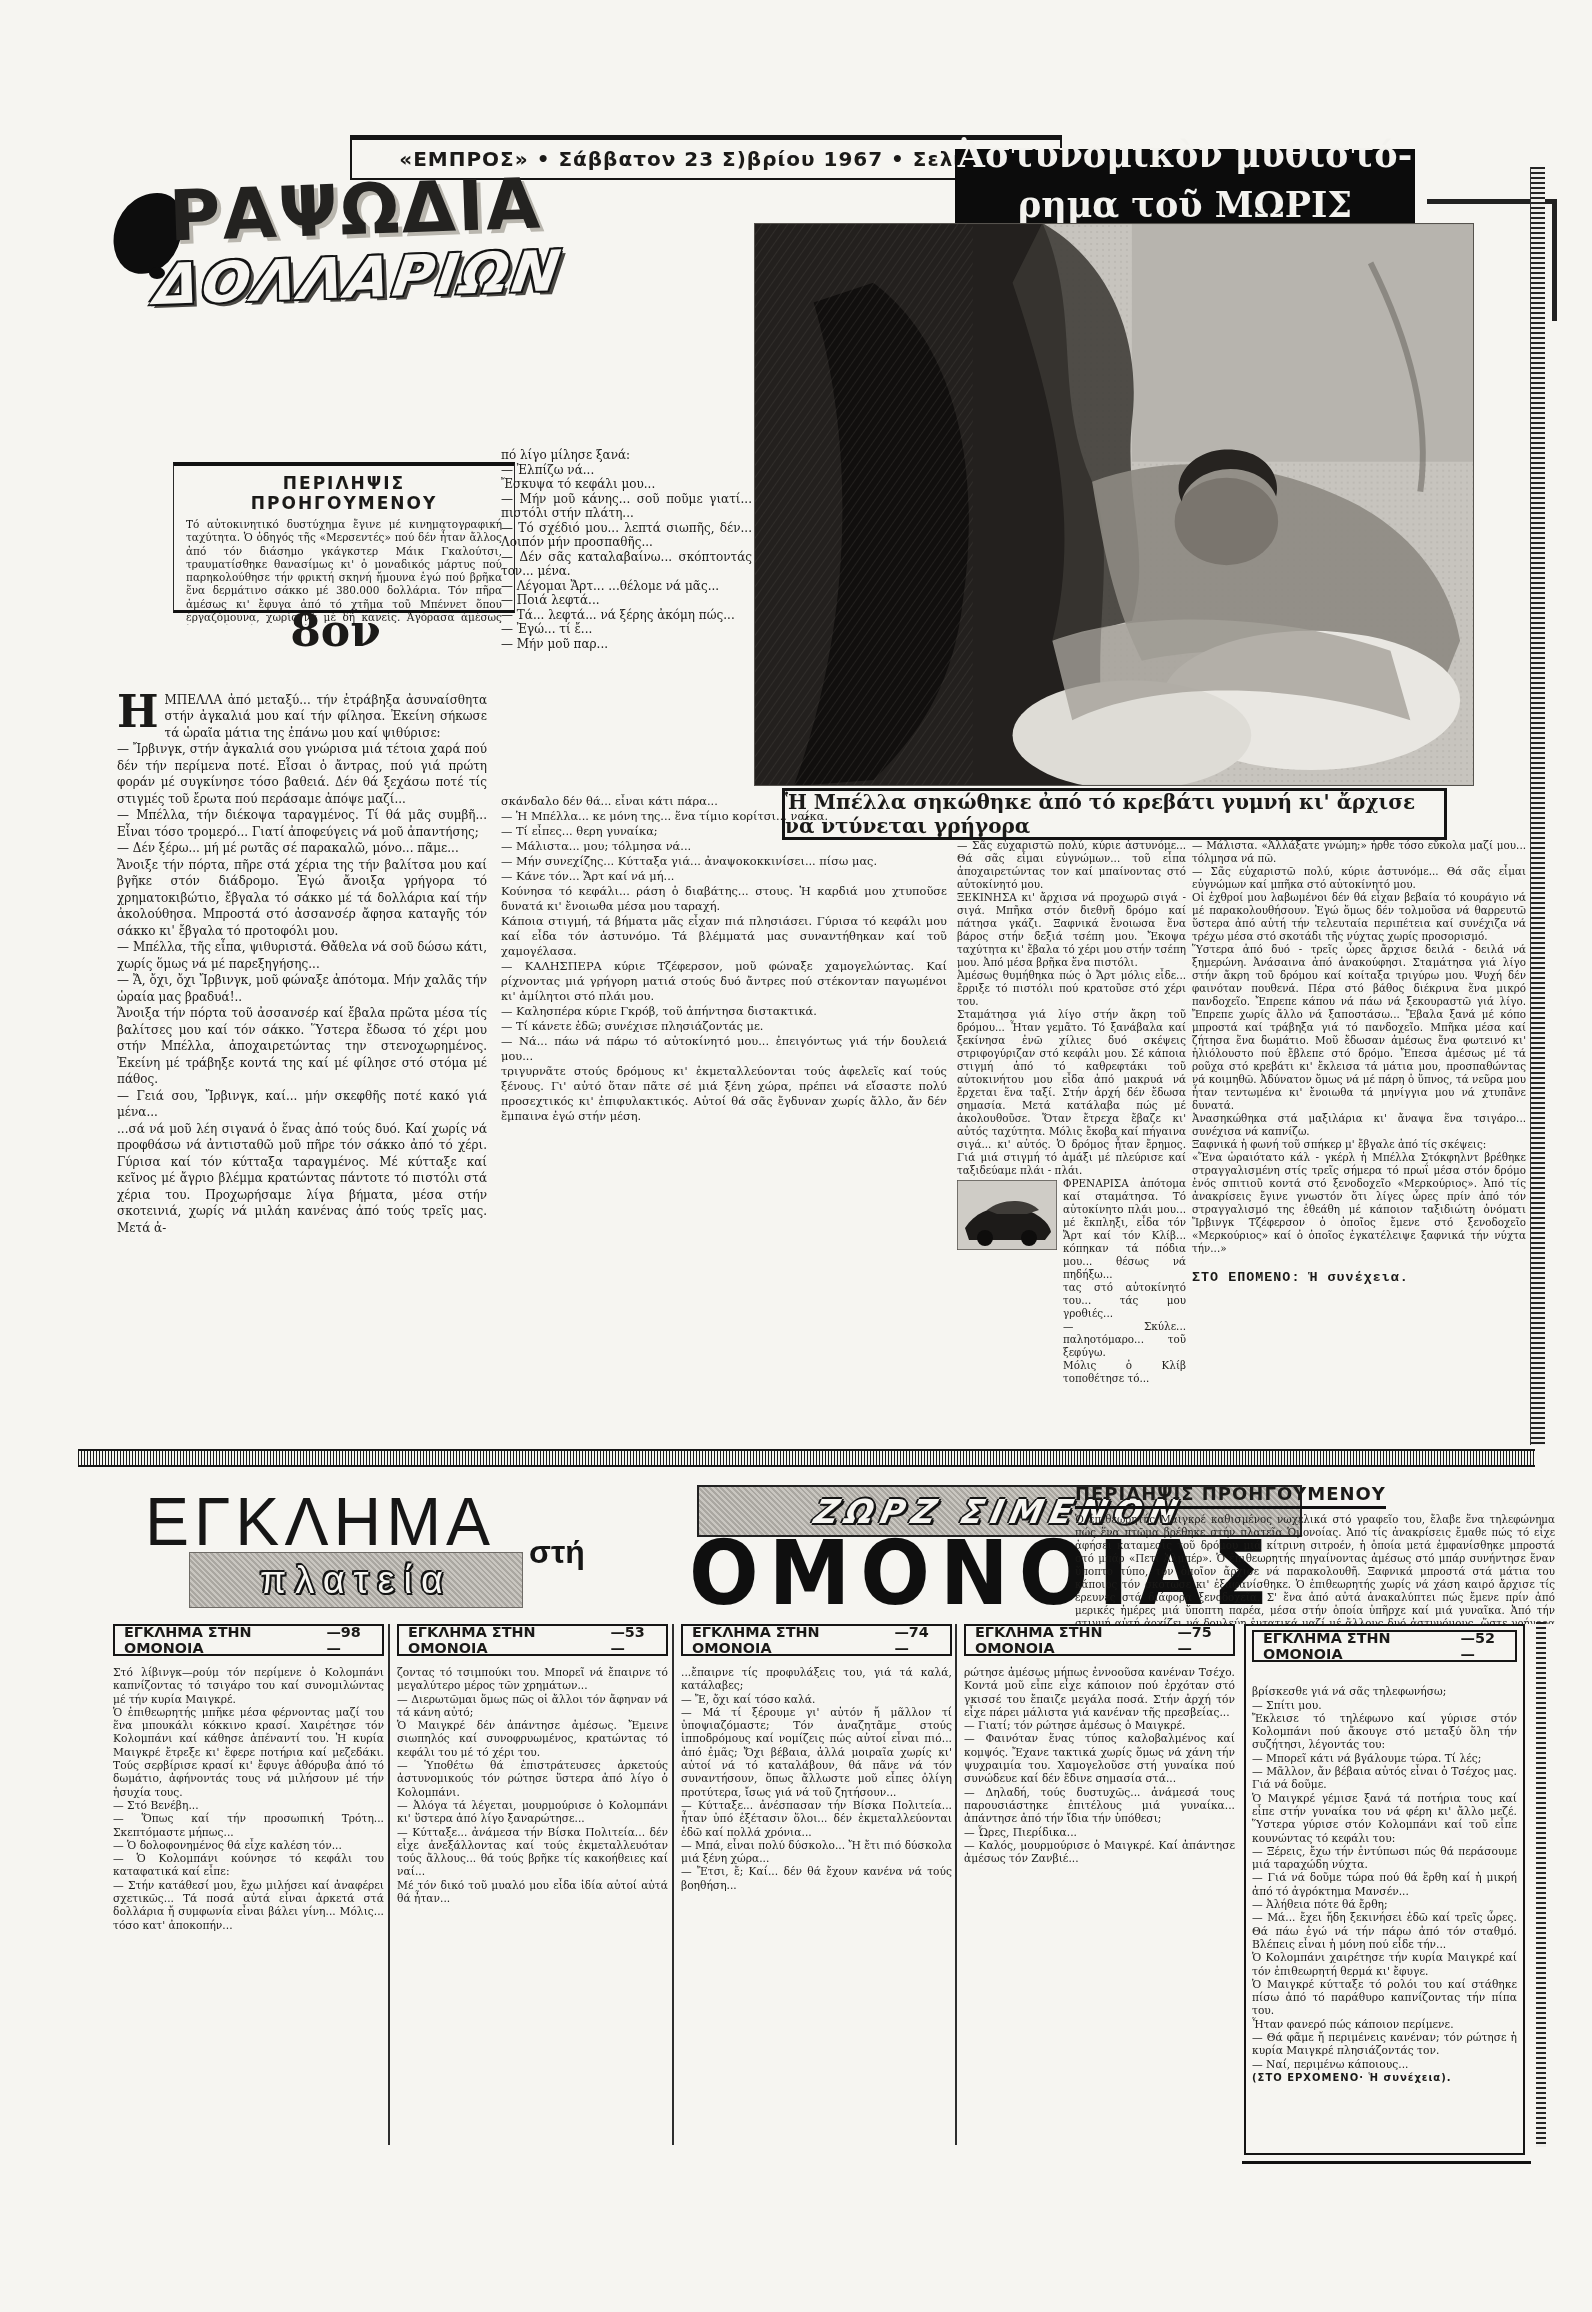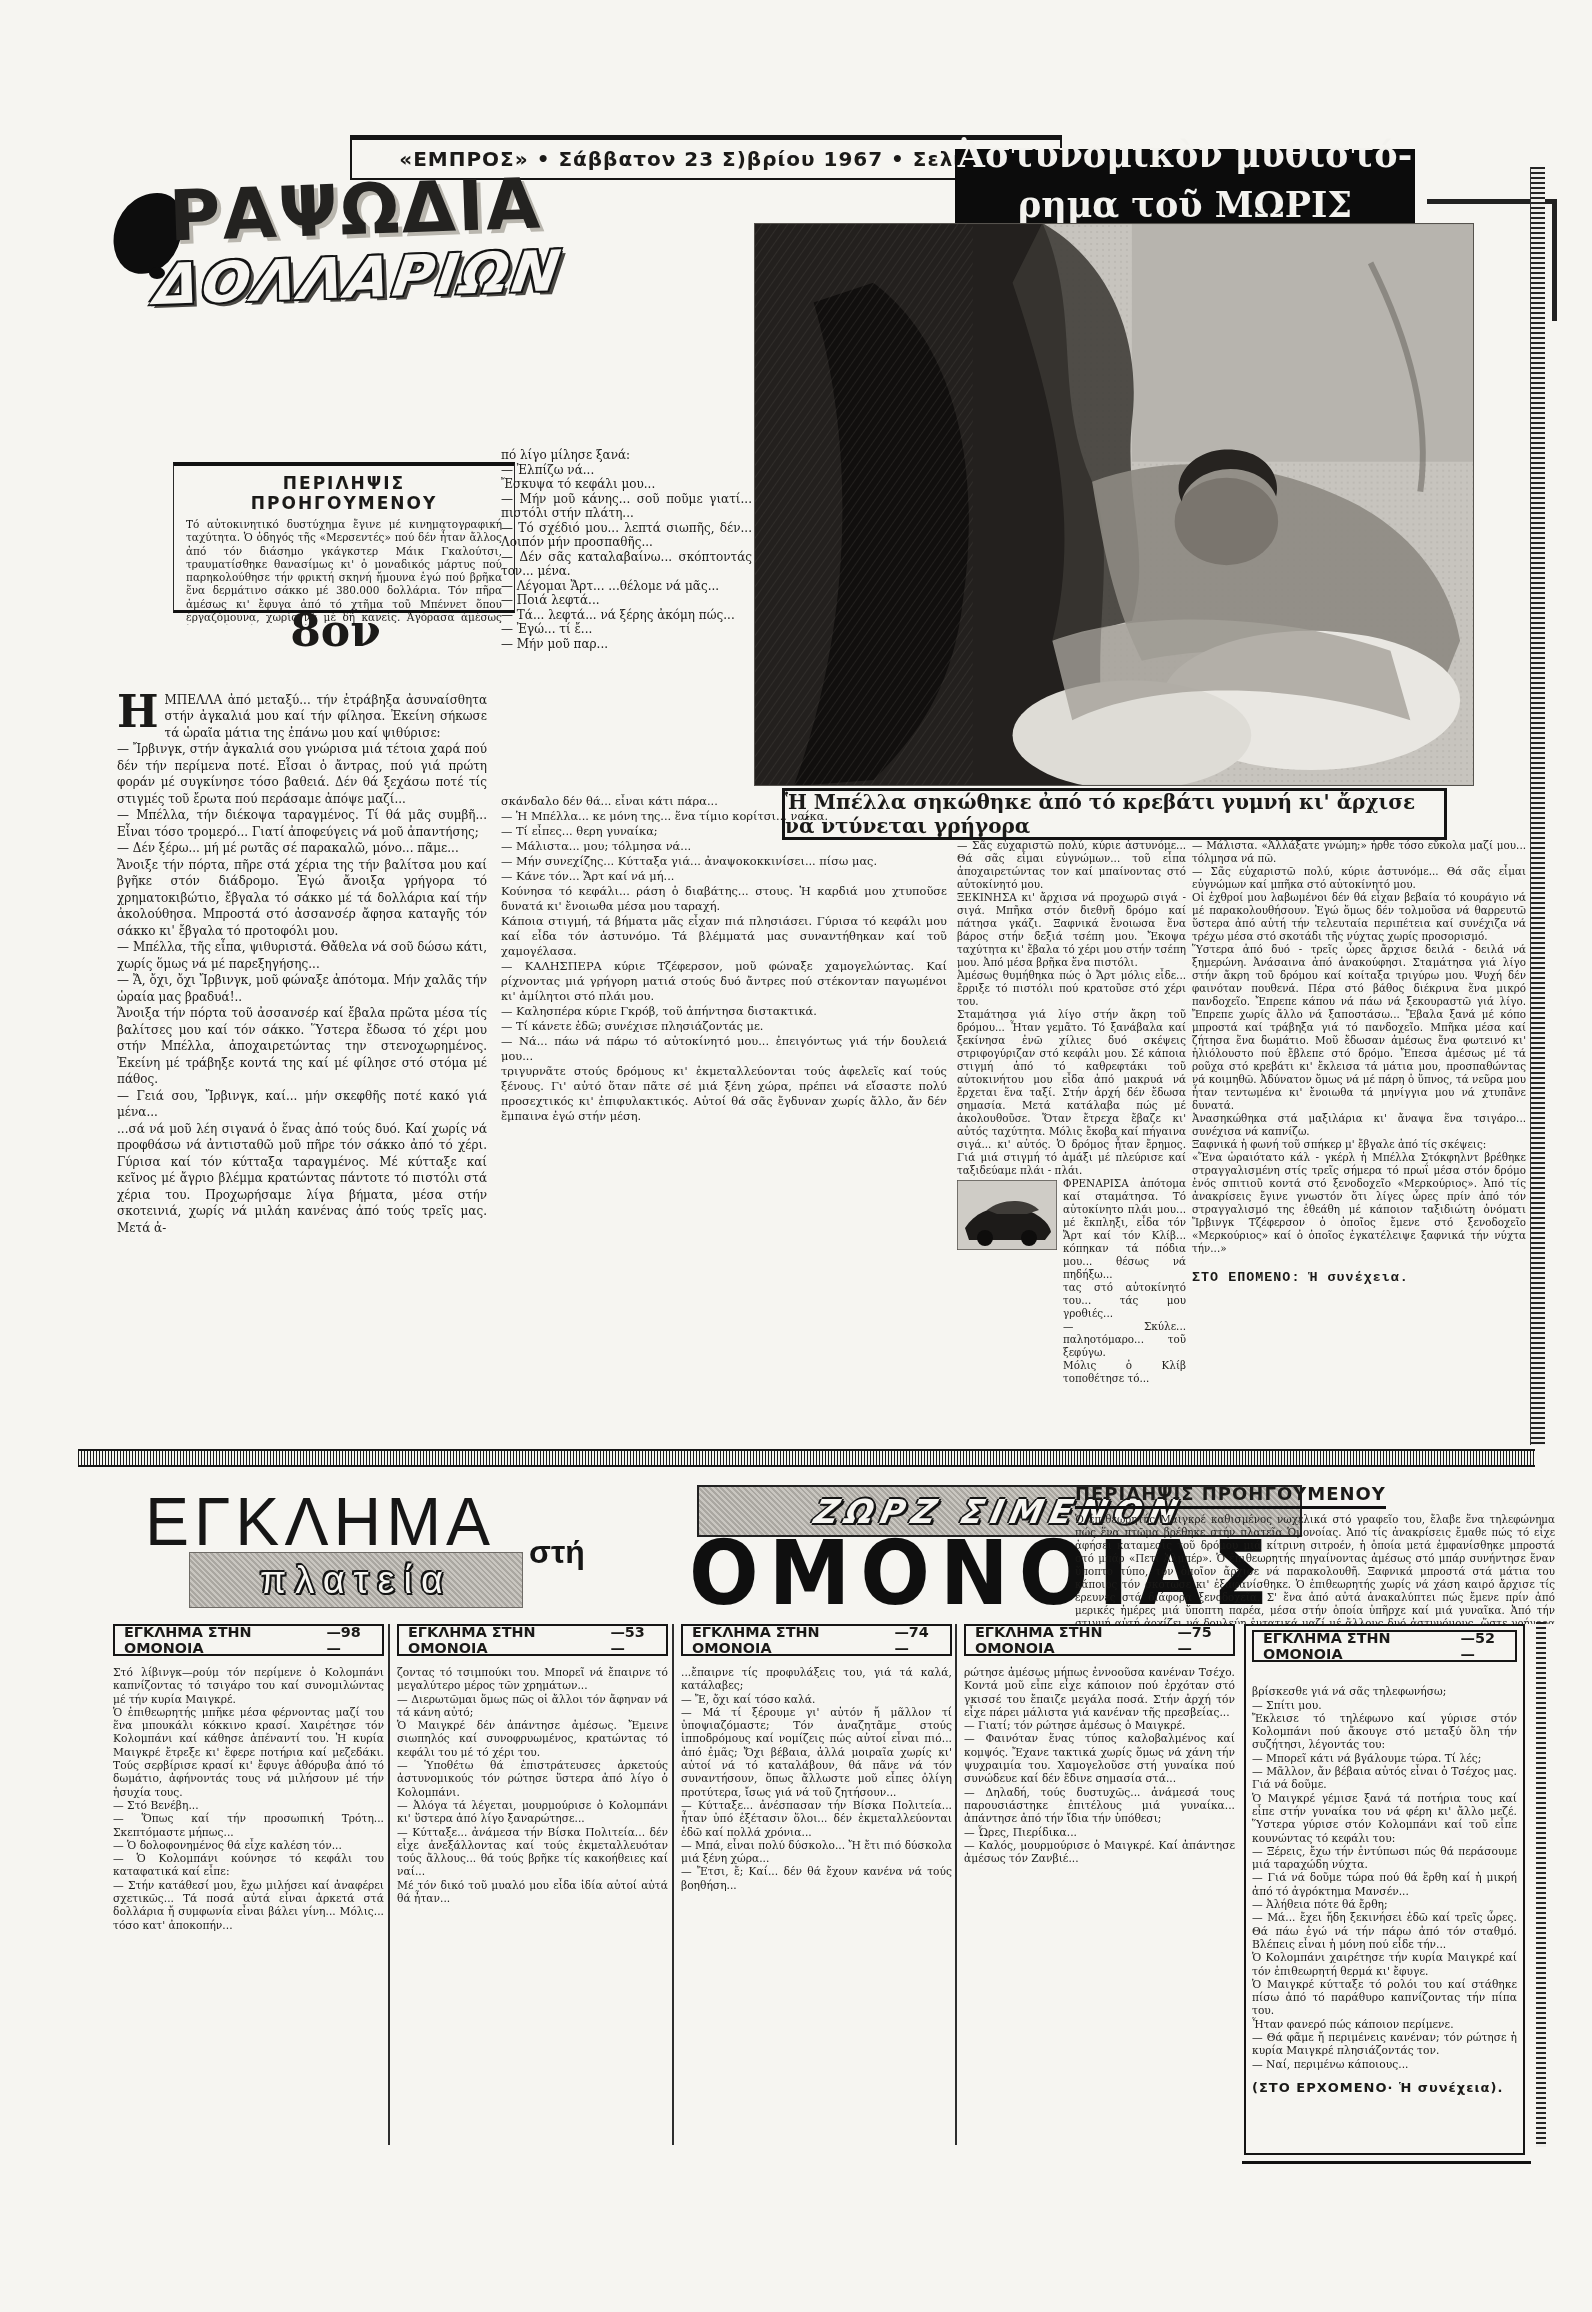--- a/index.html
+++ b/index.html
@@ -77,21 +77,21 @@
   .bcol{top:1624px;width:271px;height:521px;}
   .bcol-header{height:32px;border:2px solid #151515;display:flex;align-items:center;justify-content:space-between;
         padding:0 9px;font-family:"DejaVu Sans",sans-serif;font-weight:bold;font-size:14.4px;box-sizing:border-box;}
   .bcol-text{margin-top:10px;font-size:10.7px;line-height:13.3px;height:468px;}
   .c72{left:113px;} .c73{left:397px;} .c74{left:681px;} .c75{left:964px;}
   .c76{left:1244px;width:281px;border:2px solid #151515;padding:4px 6px;box-sizing:border-box;height:531px;}
   .c76 .bcol-text{height:446px;}
   .vsep{top:1624px;width:2px;height:521px;background:#2e2e2e;}
   .v1{left:388px;} .v2{left:672px;} .v3{left:955px;}
   .bottom-rule{left:1242px;top:2161px;width:289px;height:3px;background:#111;}
-  .continuation2{font-family:"DejaVu Sans",sans-serif;font-weight:bold;font-size:13px;margin-top:10px;letter-spacing:1px;}
+  .continuation2{font-family:"DejaVu Sans",sans-serif;font-weight:bold;font-size:10px;margin-top:0;letter-spacing:1px;}
 </style>
 </head>
 <body>
 
 <div class="page">
 
   <div class="abs masthead">
     <span>«ΕΜΠΡΟΣ»  •  Σάββατον 23 Σ)βρίου 1967  •  Σελίς 12</span>
   </div>
 

